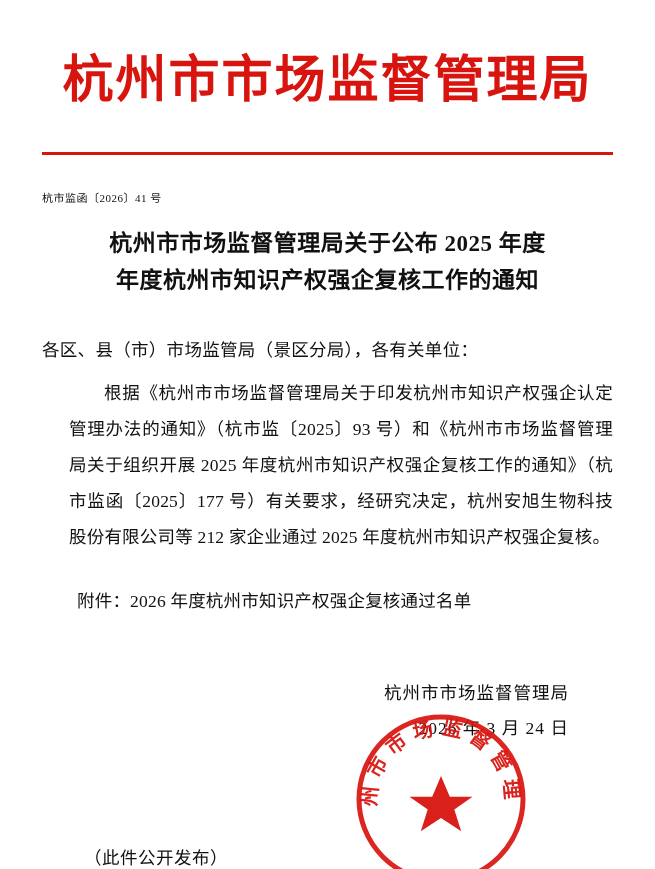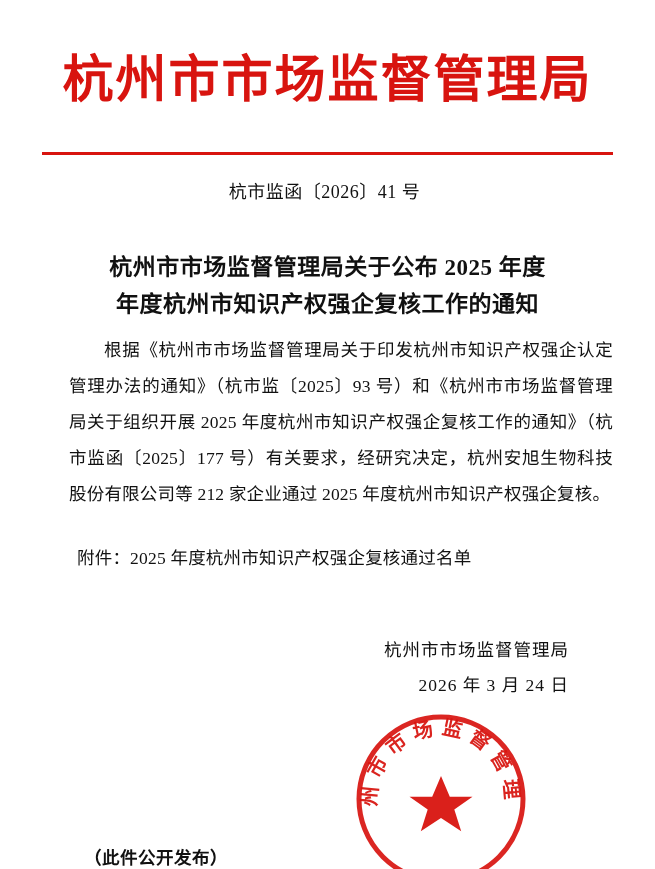--- a/index.html
+++ b/index.html
@@ -38,30 +38,30 @@
   }
 
   .red-rule {
     margin-top: 44px;
     height: 3px;
     background: #d8140f;
     width: 100%;
   }
 
   .doc-number {
-    margin-top: 22px;
-    text-align: center;
-    font-size: 18px;
+    margin-top: 34px;
+    text-align: left;
+    font-size: 11px;
     letter-spacing: 0.5px;
     padding-right: 6px;
   }
 
   
   .title {
-    margin-top: 46px;
+    margin-top: 20px;
     text-align: center;
     font-weight: bold;
     font-size: 23px;
     line-height: 1.62;
     letter-spacing: 0.5px;
   }
   .title .ln { display: block; }
 
   
   .recipient {
@@ -115,43 +115,43 @@
   }
   .seal svg { display: block; }
 
   
   .public-note {
     position: absolute;
     left: 84px;
     bottom: 52px;
     font-size: 17.5px;
     letter-spacing: 0.5px;
-    font-weight: bold;
   }
 </style>
 </head>
 <body>
 
 <div class="doc">
 
   <div class="masthead">杭州市市场监督管理局</div>
 
   <div class="red-rule"></div>
 
   <div class="doc-number">杭市监函〔2026〕41 号</div>
 
   <div class="title">
     <span class="ln">杭州市市场监督管理局关于公布 2025 年度</span>
     <span class="ln">年度杭州市知识产权强企复核工作的通知</span>
   </div>
 
+  <div class="recipient">各区、县（市）市场监管局（景区分局），各有关单位：</div>
 
   <div class="para">根据《杭州市市场监督管理局关于印发杭州市知识产权强企认定管理办法的通知》（杭市监〔2025〕93 号）和《杭州市市场监督管理局关于组织开展 2025 年度杭州市知识产权强企复核工作的通知》（杭市监函〔2025〕177 号）有关要求，经研究决定，杭州安旭生物科技股份有限公司等 212 家企业通过 2025 年度杭州市知识产权强企复核。</div>
 
-  <div class="attachment">附件：2025 年度杭州市知识产权强企复核通过名单</div>
+  <div class="attachment">附件：2026 年度杭州市知识产权强企复核通过名单</div>
 
   <div class="signature">
     <span class="ln">杭州市市场监督管理局</span>
     <span class="ln">2026 年 3 月 24 日</span>
   </div>
 
   <div class="seal">
     <svg width="178" height="178" viewBox="0 0 178 178" xmlns="http://www.w3.org/2000/svg">
       <defs>
         <path id="sealArc" d="M 89,89 m -64,0 a 64,64 0 1,1 128,0" transform="rotate(180 89 89)" fill="none"></path>

